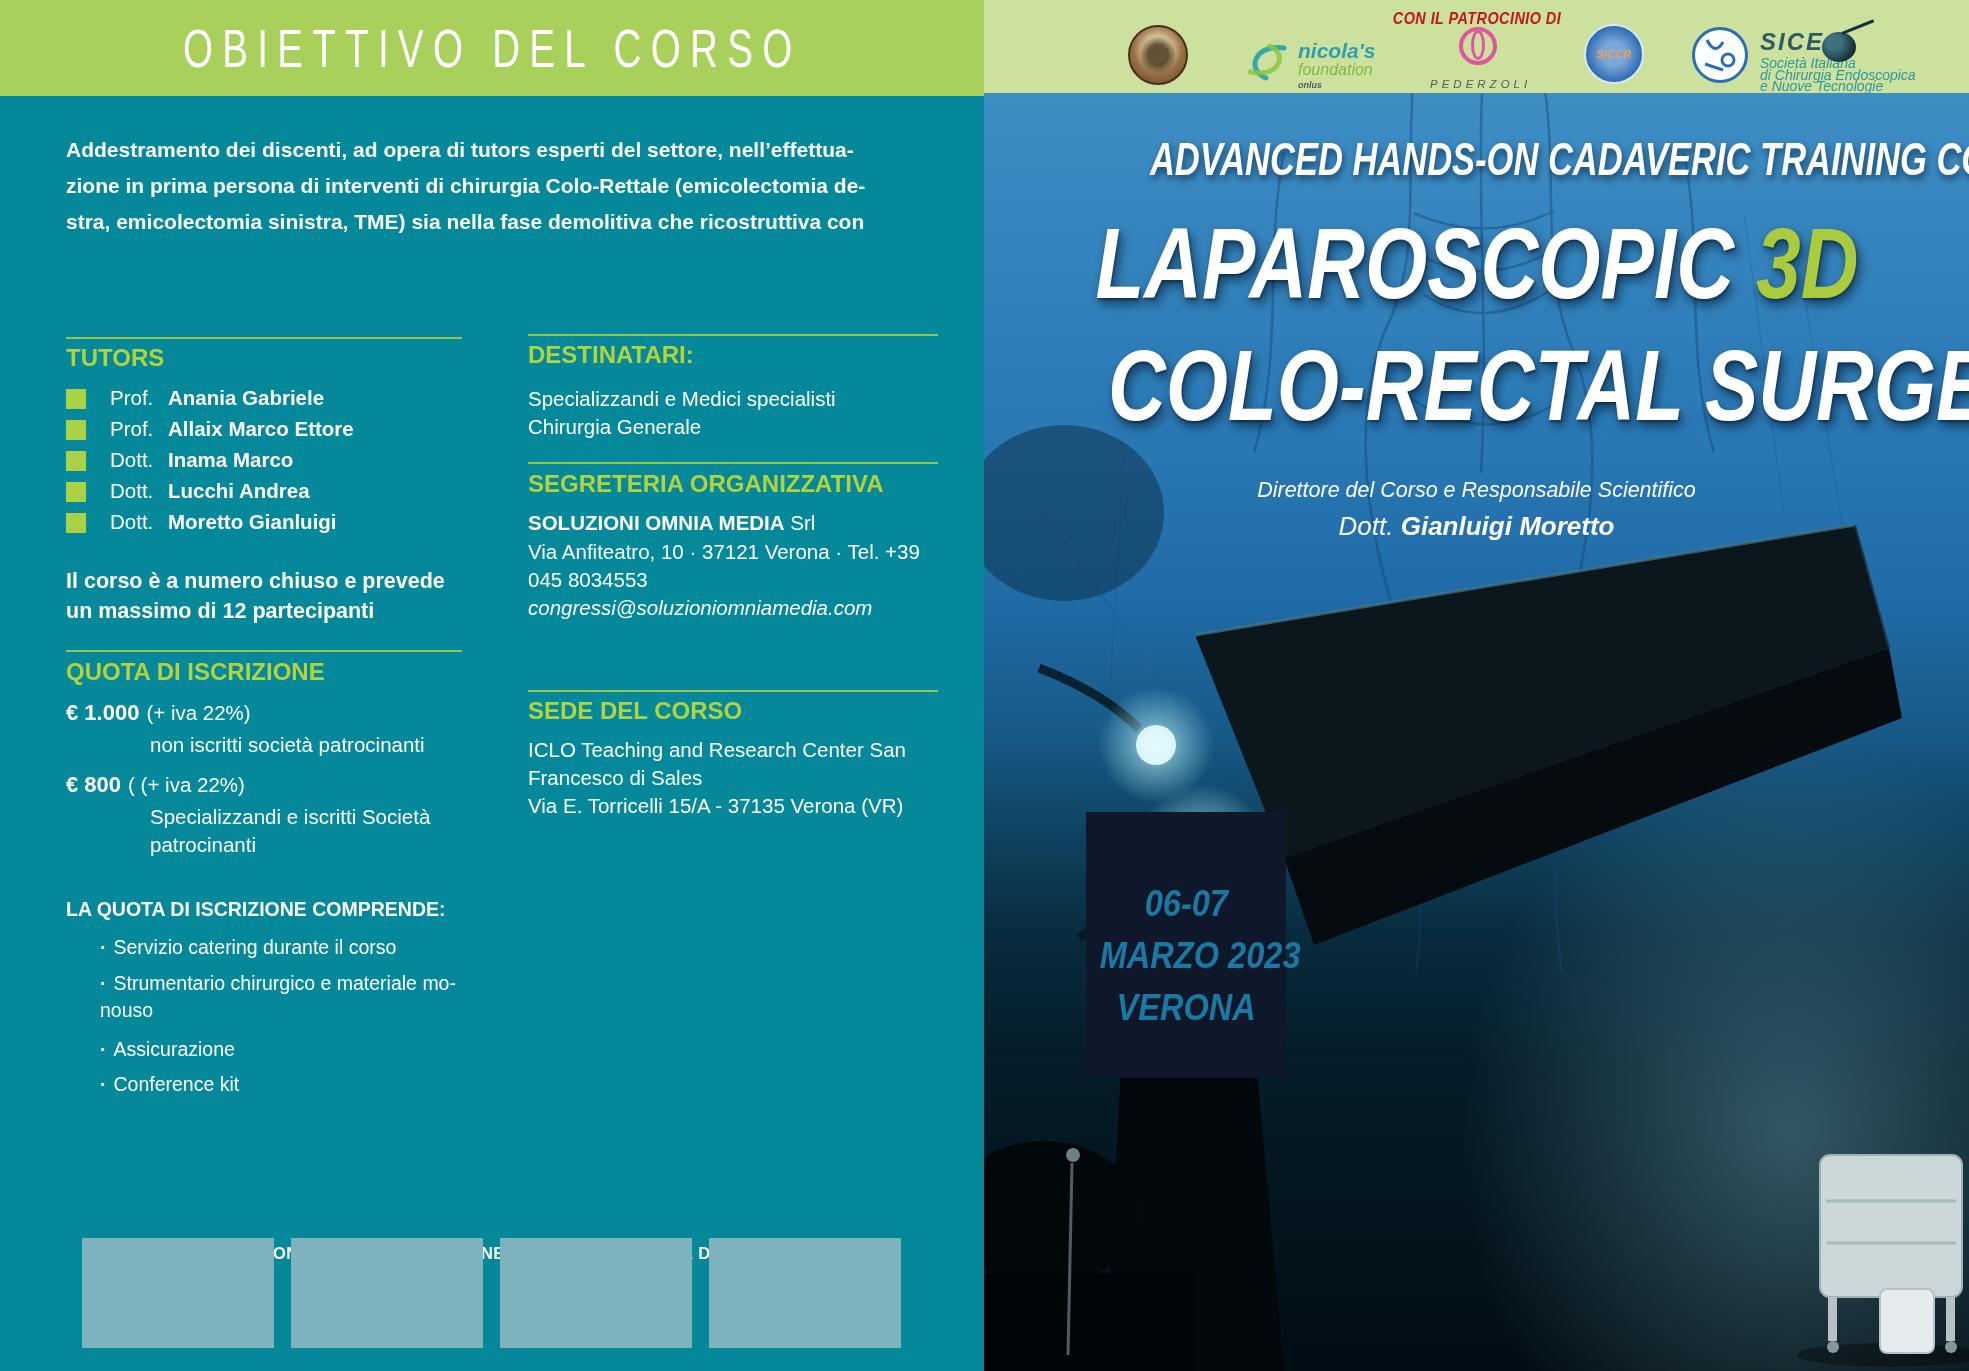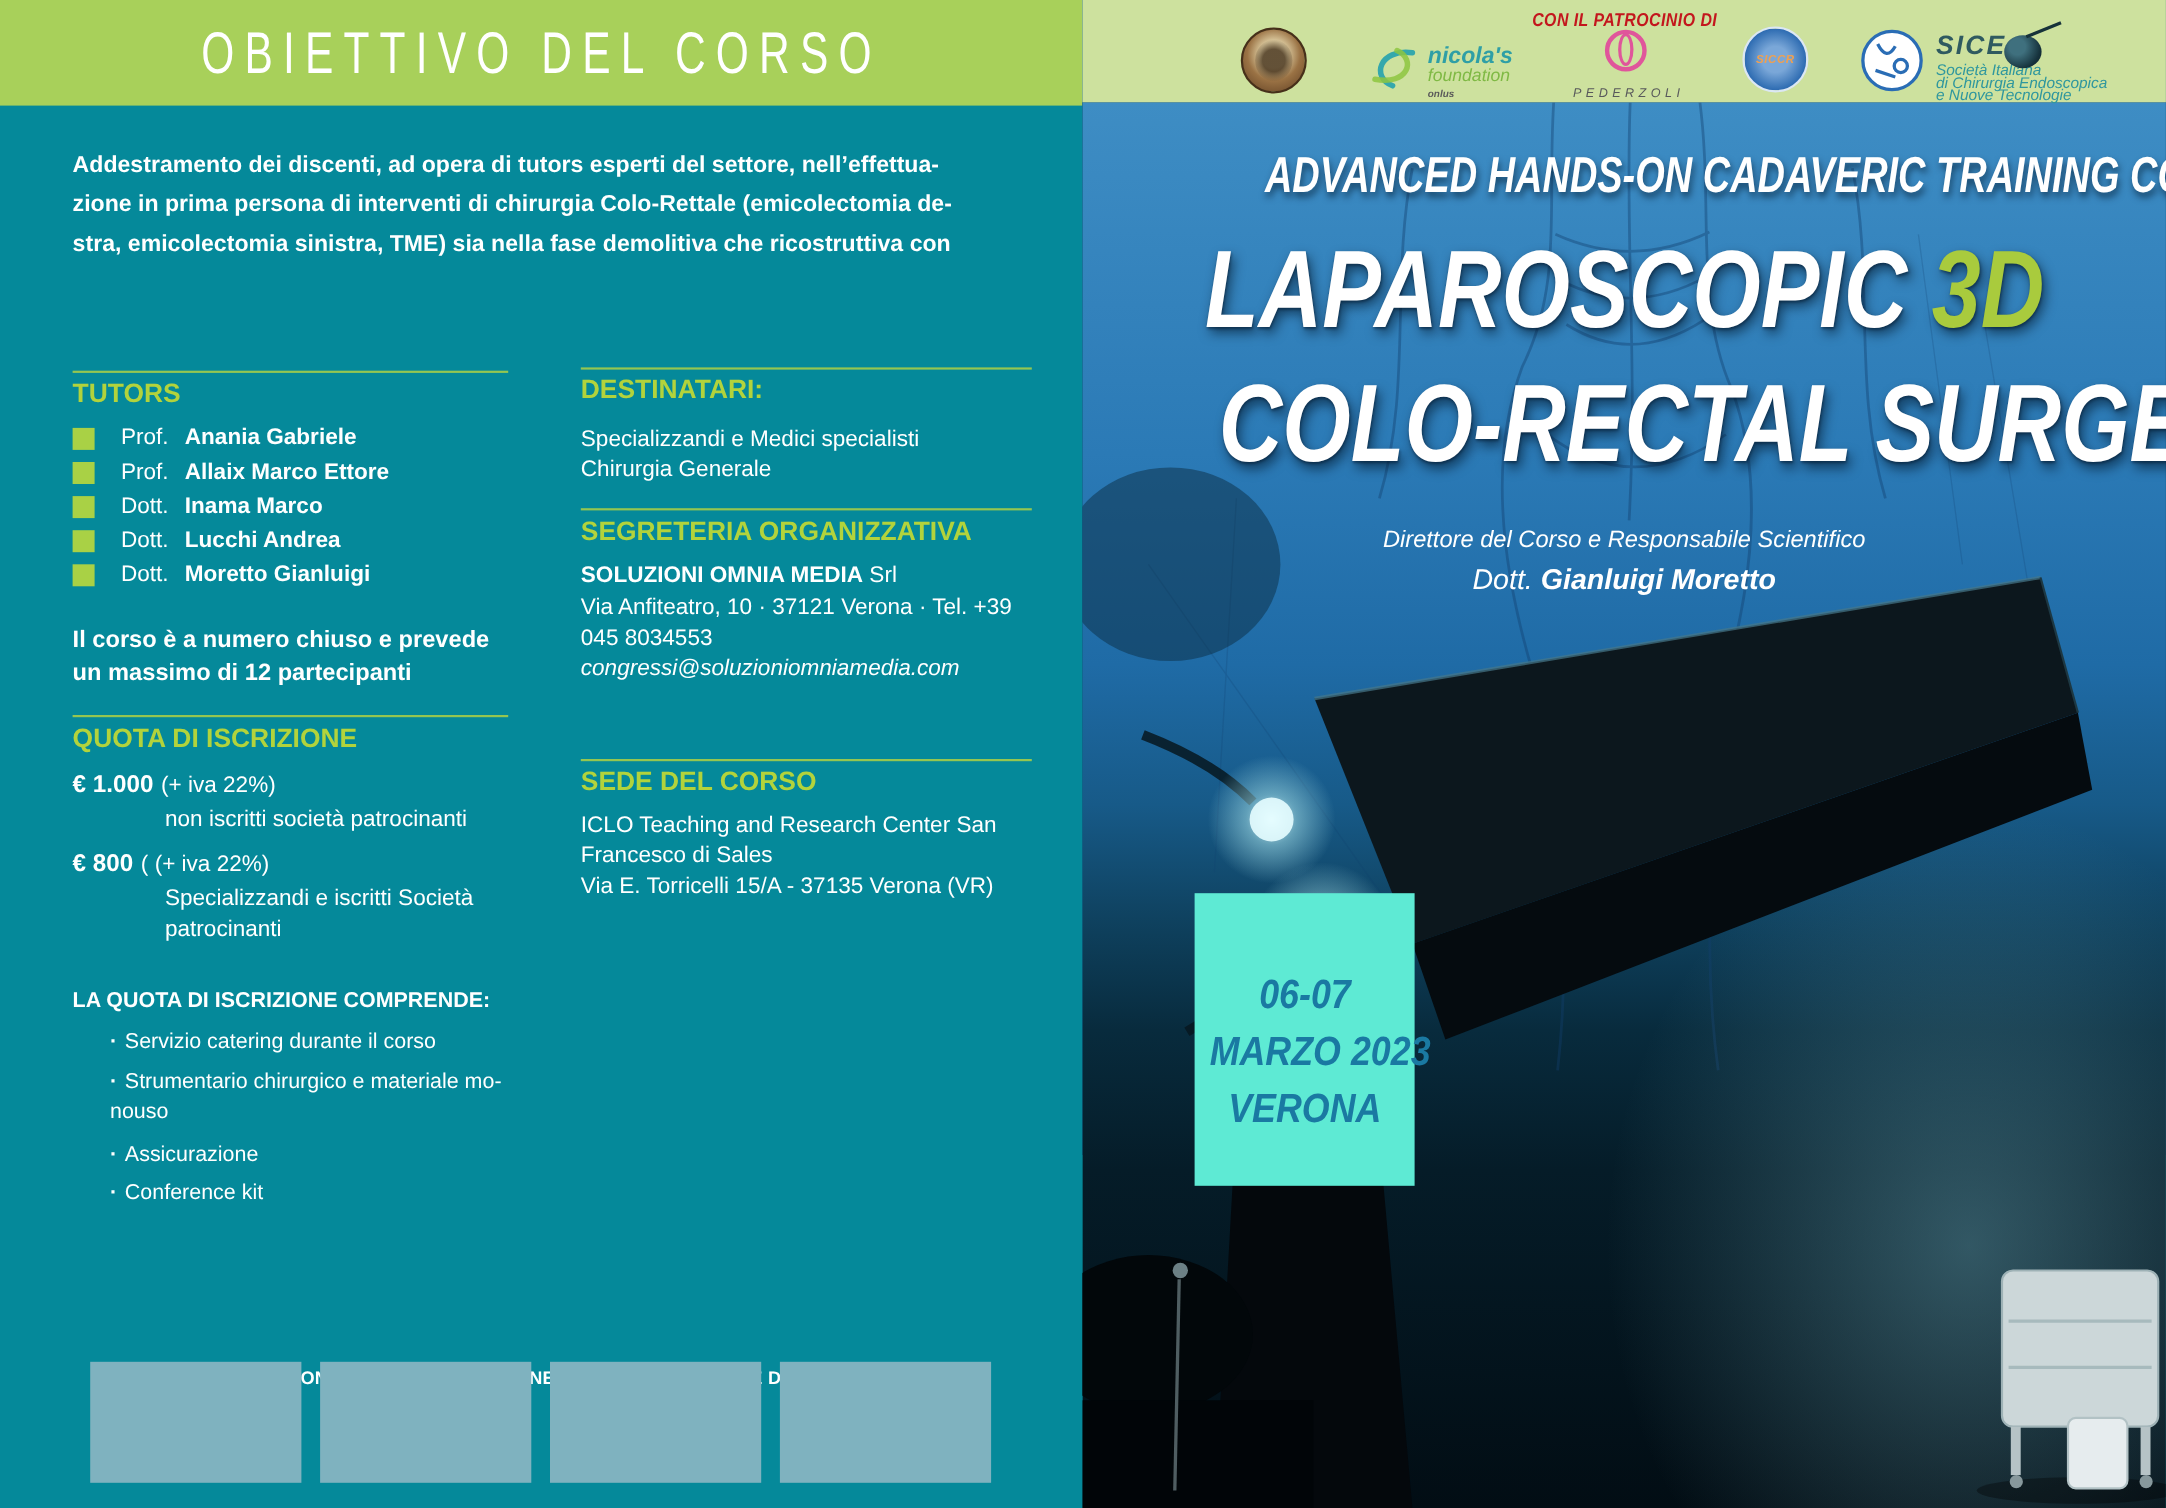--- a/index.html
+++ b/index.html
@@ -85,21 +85,21 @@
   .big{position:absolute;left:0;width:985px;text-align:center;color:#fff;font-weight:bold;}
   .big .cx{transform:scaleX(.8);font-size:100px;
            text-shadow:4px 6px 12px rgba(2,20,38,.6),1px 2px 3px rgba(2,20,38,.5);}
   .big-1{top:206px;}
   .big-2{top:328px;}
   .green-3d{color:#a9cb3d;}
   .dir-label{position:absolute;left:0;top:478px;width:985px;text-align:center;color:#fff;font-size:21.5px;}
   .dir-name{position:absolute;left:0;top:511px;width:985px;text-align:center;color:#fff;font-size:26px;}
   .dir-name b{font-weight:bold;}
 
-  .date-box{position:absolute;left:102px;top:812px;width:200px;height:266px;background:#5eead4;
+  .date-box{position:absolute;left:102px;top:812px;width:200px;height:266px;background:#0f172a;
             text-align:center;box-sizing:border-box;padding-top:66px;}
   .date-line{height:52px;line-height:52px;}
   .date-line .cx{transform:scaleX(.88);font-size:37px;font-weight:bold;color:#1a79a2;}
 
   .artwork{position:absolute;left:0;top:93px;width:985px;height:1278px;}
 </style>
 </head>
 <body>
 
 <div id="stage">

